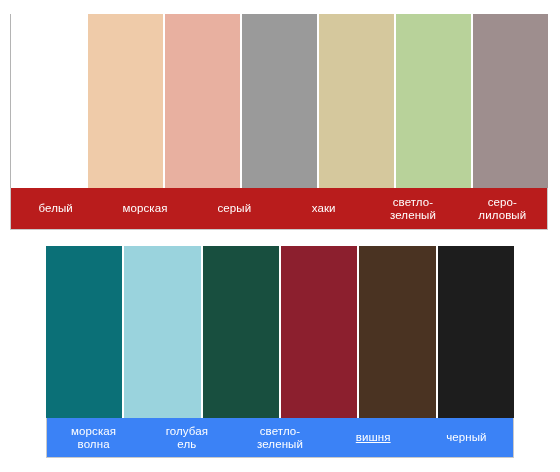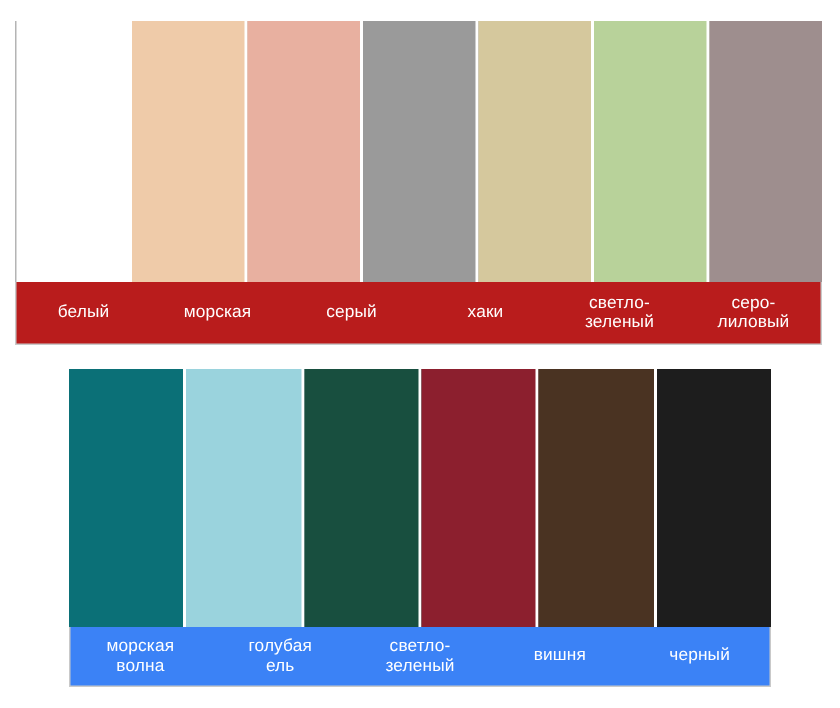--- a/index.html
+++ b/index.html
@@ -139,17 +139,17 @@
     <div class="swatch" style="background-color: rgb(29, 29, 29);"></div>
   </div>
 
   <div class="label-row" style="background: #3b82f6; justify-content: center;">
     <div class="label" style="color: rgb(255, 255, 255);">морская
 волна</div>
     <div class="label" style="color: rgb(255, 255, 255);">голубая
 ель</div>
     <div class="label" style="color: rgb(255, 255, 255);">светло-
 зеленый</div>
-    <div class="label" style="color: rgb(255, 255, 255);">вишня</div>
+    <div class="label" style="color: rgb(255, 255, 255); text-decoration: underline;">вишня</div>
     <div class="label" style="color: rgb(255, 255, 255);">черный</div>
   </div>
 
 </div>
 
 </body></html>

